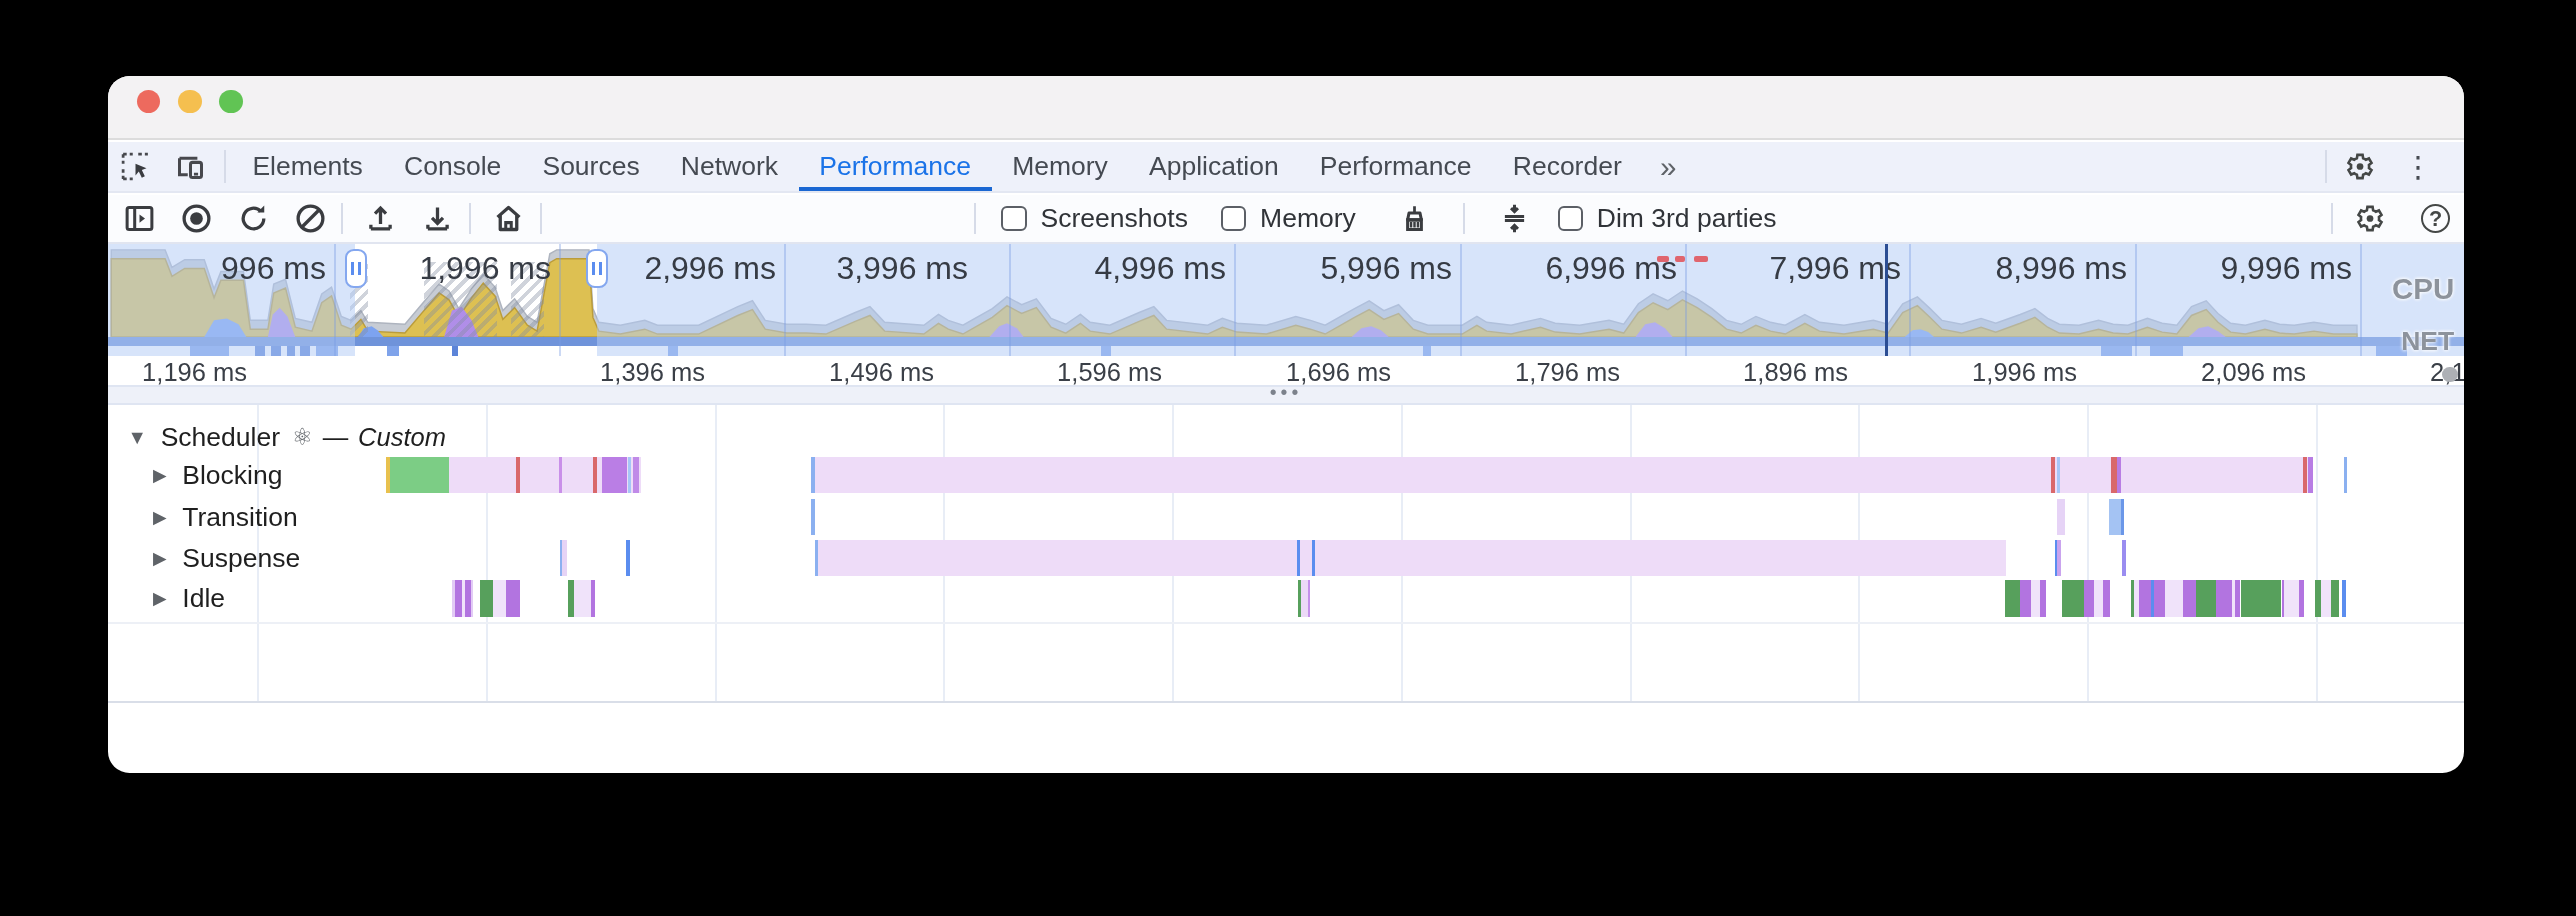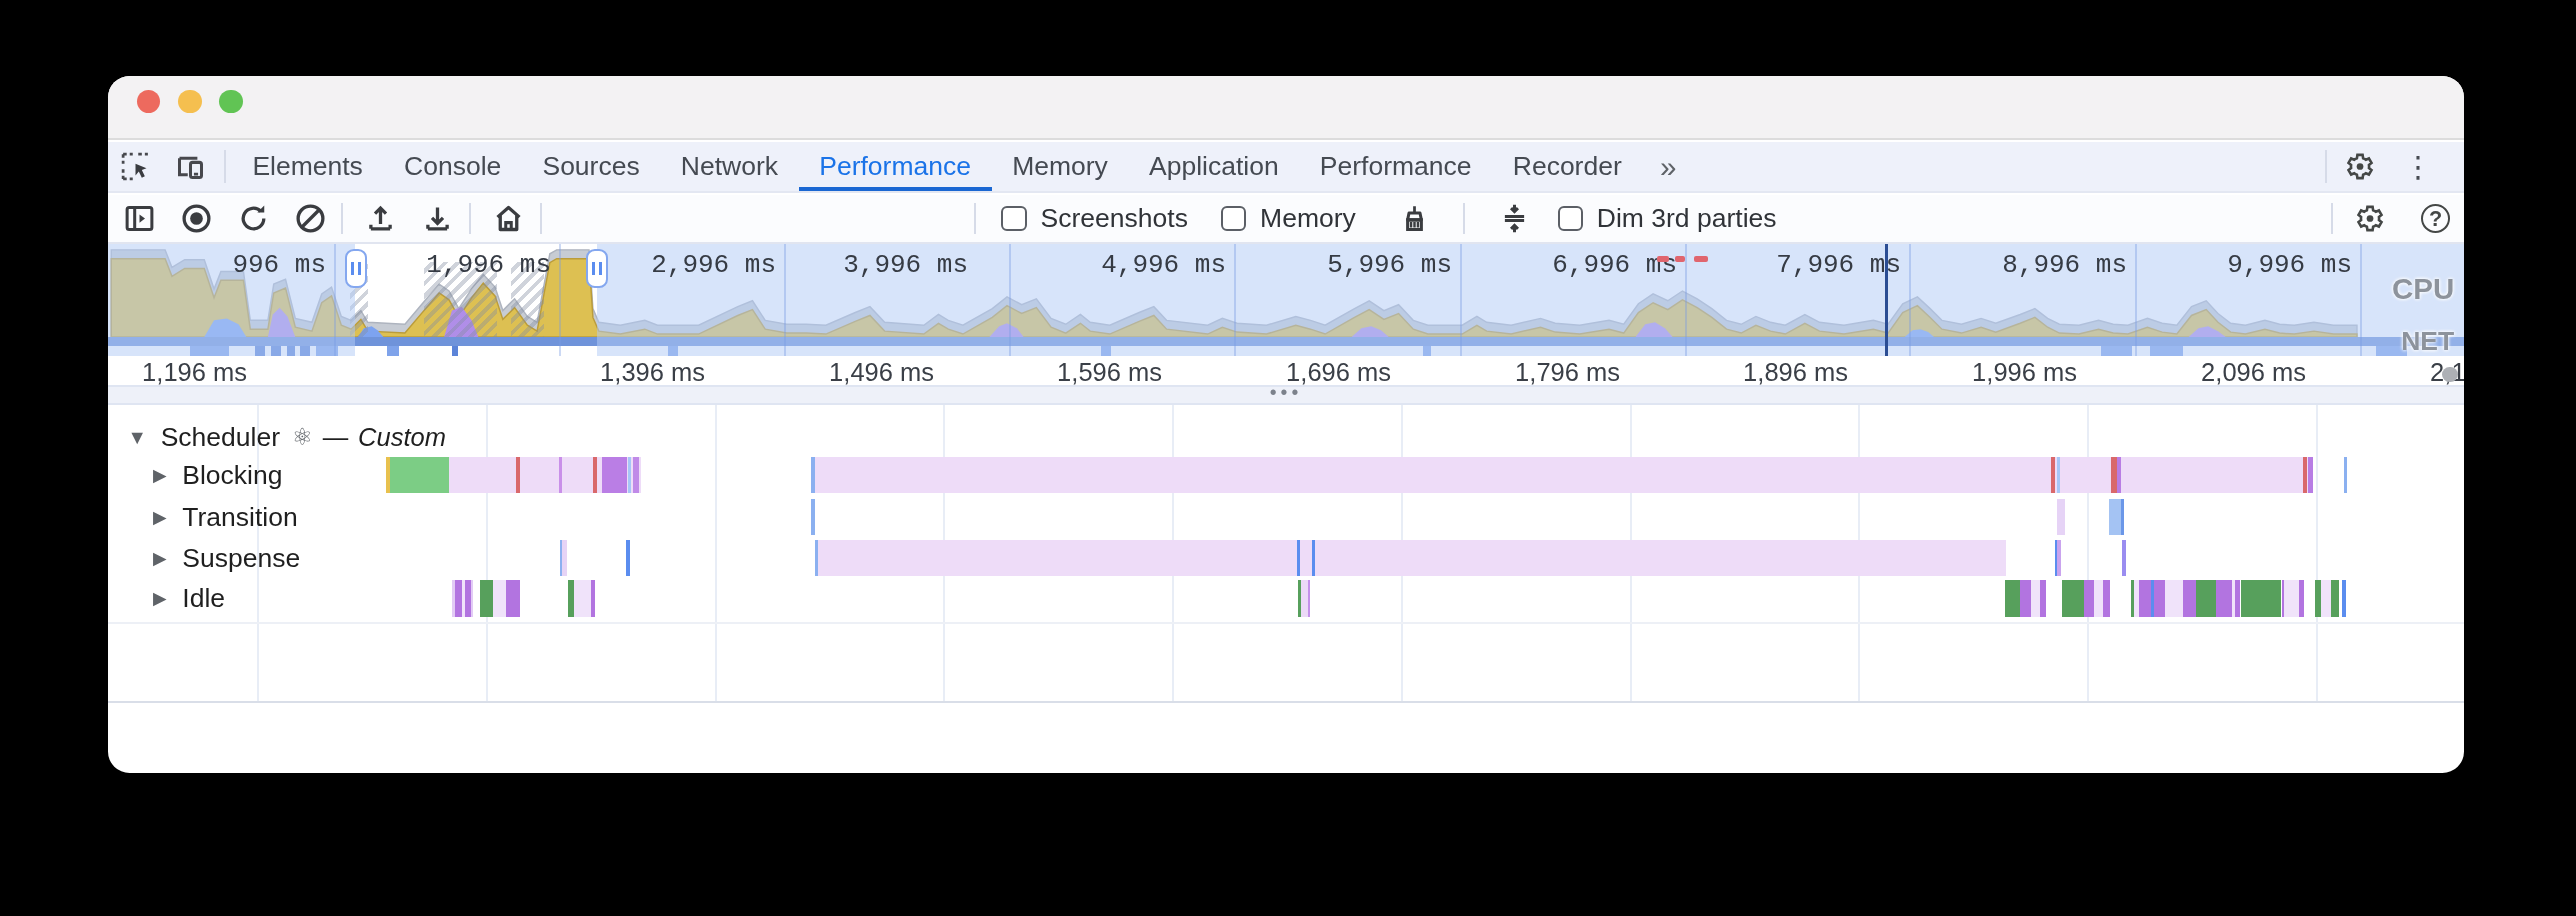--- a/index.html
+++ b/index.html
@@ -42,21 +42,21 @@
   .cpu-chart{position:absolute;left:0;top:0;width:2356px;height:93px;}
   .net-band{position:absolute;left:0;top:93px;width:100%;height:8.8px;background:#6f93da;}
   .net-strip{position:absolute;left:0;top:102px;width:100%;height:9.8px;}
   .net-seg{position:absolute;top:0;height:100%;}
   .net-seg.m{background:#7fa3ea;}
   .net-seg.d{background:#5c84d8;}
   .hatch{position:absolute;top:17.7px;height:76px;
     background:repeating-linear-gradient(135deg,rgba(255,255,255,0) 0 4.9px,rgba(130,140,160,.38) 4.9px 8.8px);}
   .ov-shade{position:absolute;top:0;height:112px;background:rgba(178,203,246,.52);}
   .ov-grid{position:absolute;top:0;width:2px;height:112px;background:rgba(120,155,225,.38);}
-  .ov-label{position:absolute;top:5.9px;font-size:26px;color:#363b44;white-space:nowrap;font-family:Liberation Mono, monospace;}
+  .ov-label{position:absolute;top:5.9px;font-size:32px;color:#363b44;white-space:nowrap;}
   .handle{position:absolute;top:4.9px;width:21.6px;height:39px;background:#fff;border:2.9px solid #84a7ef;
     border-radius:8.8px;display:flex;align-items:center;justify-content:center;gap:3.9px;}
   .handle i{display:block;width:2.9px;height:13.7px;background:#5b8def;}
   .marker{position:absolute;top:0;width:2.9px;height:112px;background:#2b4d93;}
   .red-tick{position:absolute;top:11.8px;height:5.9px;background:#e0656e;border-radius:2px;}
   .cpu-lbl,.net-lbl{position:absolute;right:9.8px;font-weight:bold;color:#8d939c;
     text-shadow:0 0 3.9px #fff,0 0 3.9px #fff;}
   .cpu-lbl{top:27.5px;font-size:29.5px;}
   .net-lbl{top:82px;font-size:26.5px;}
   

